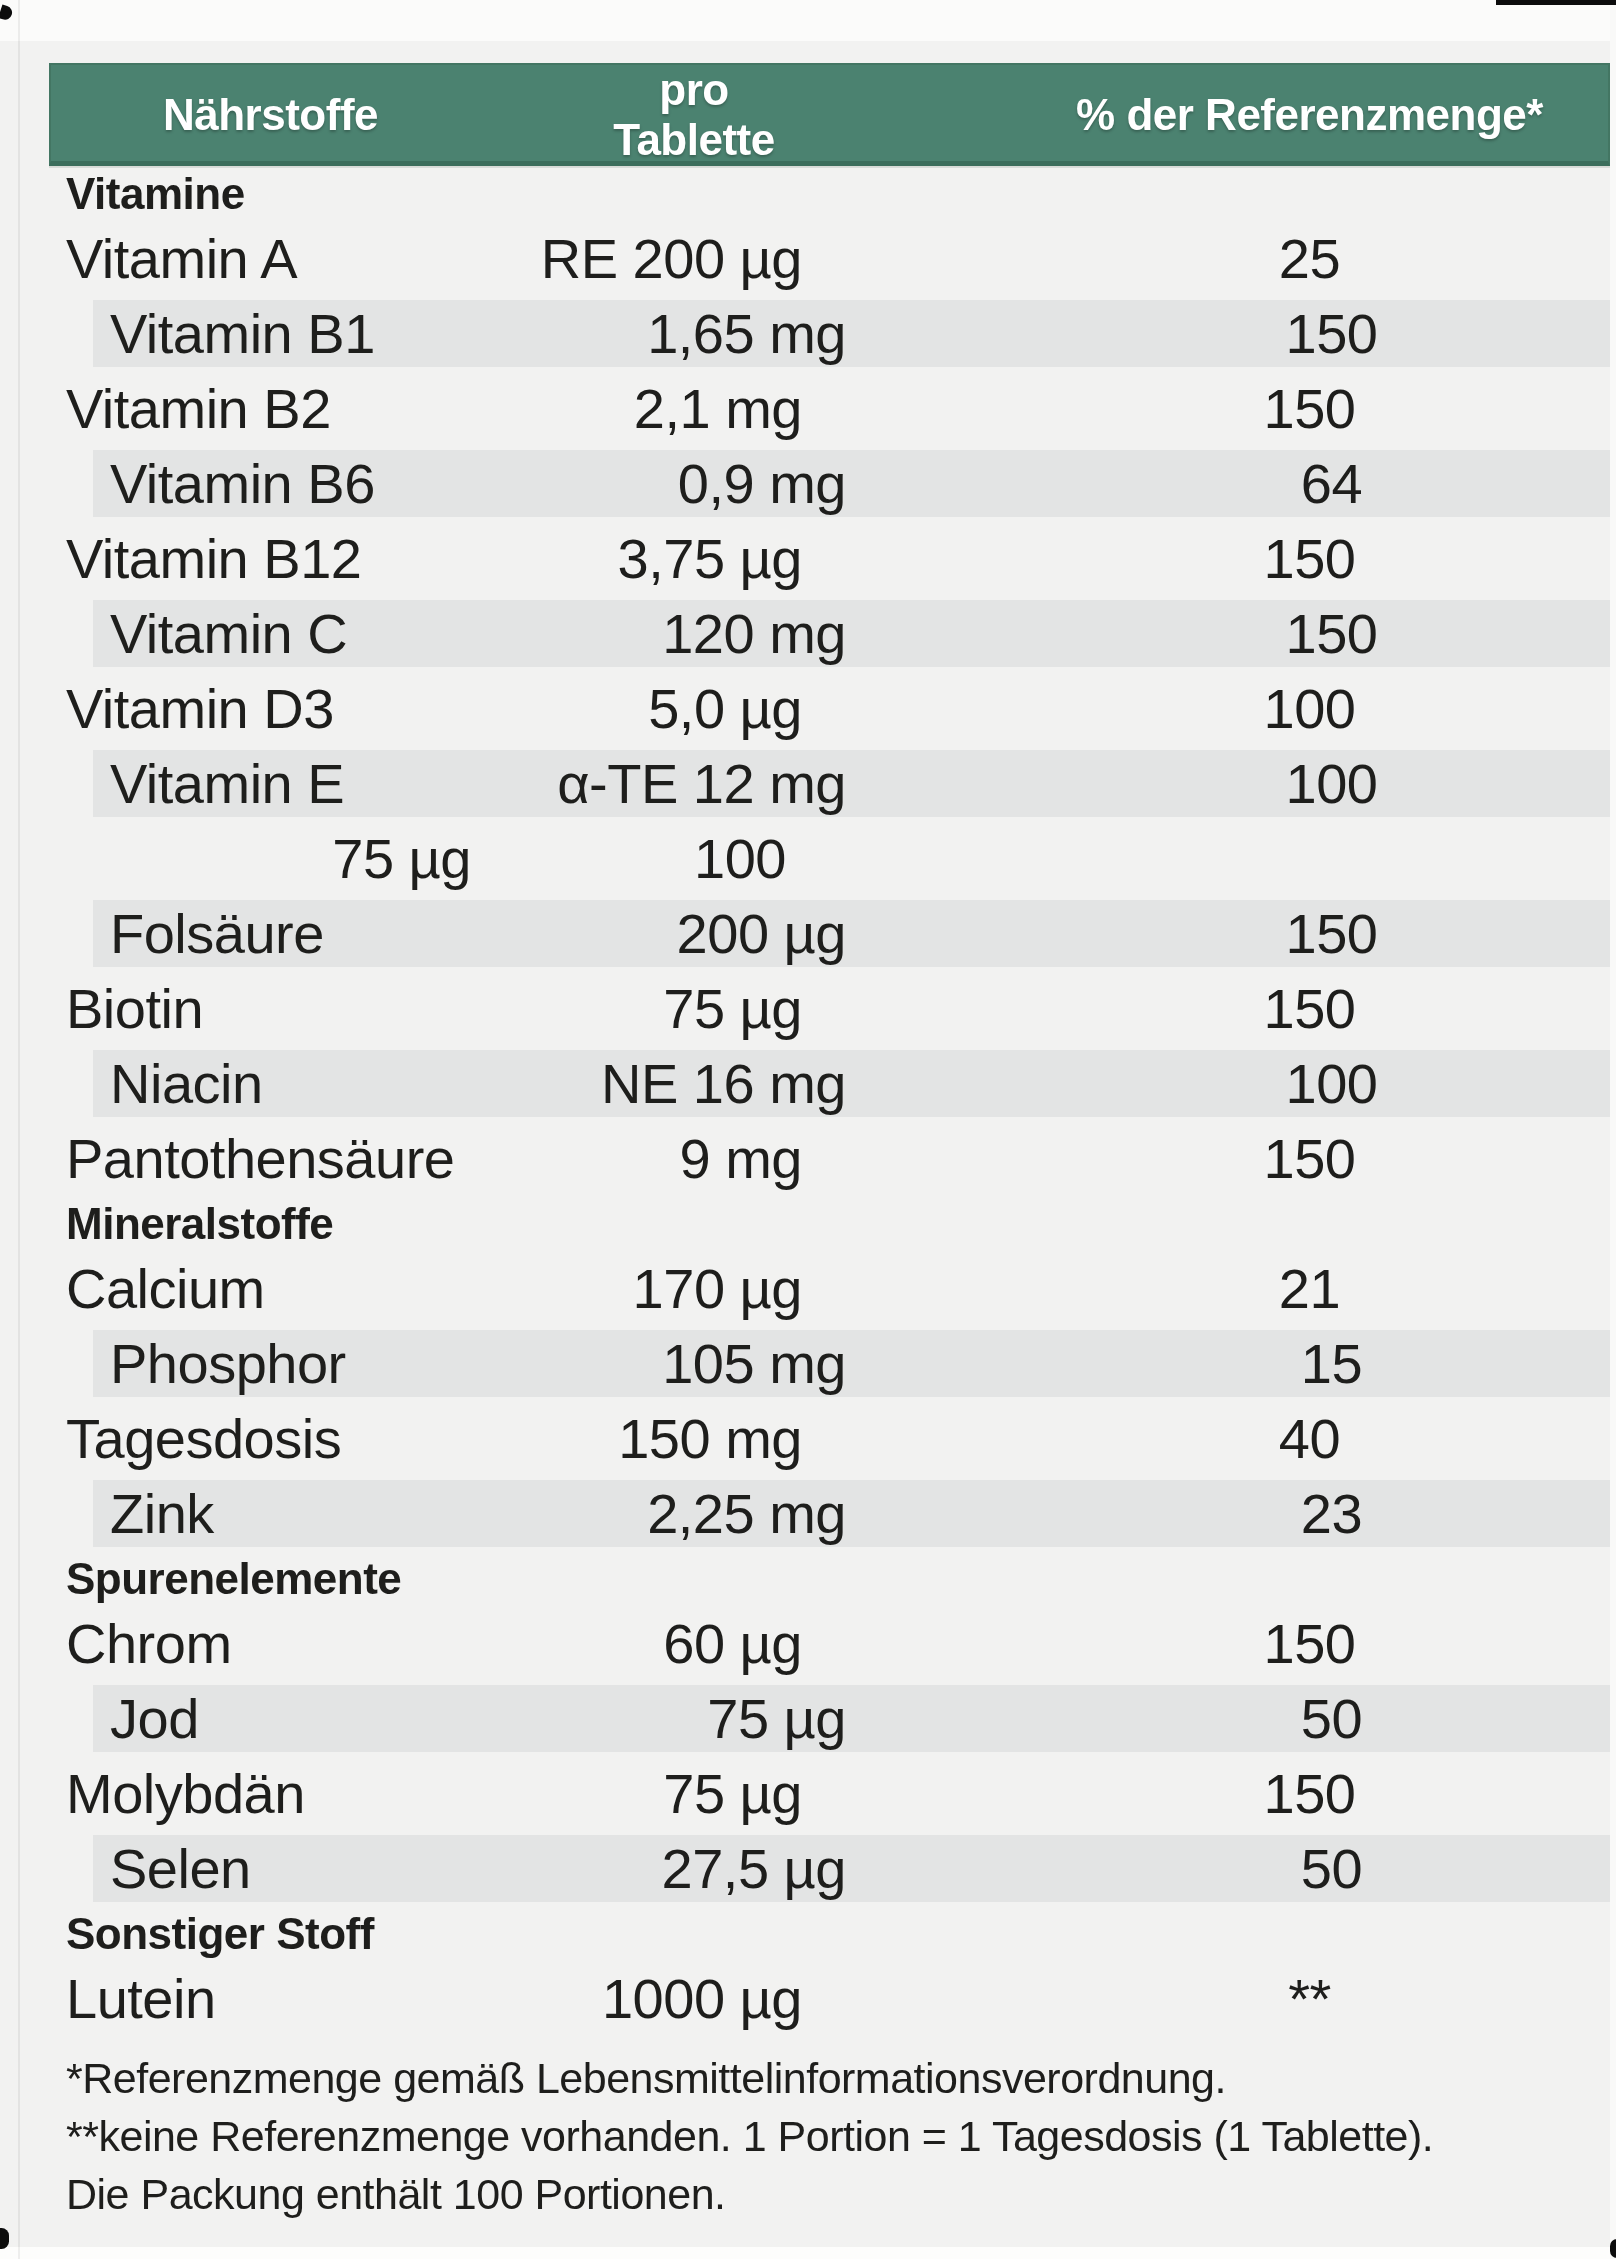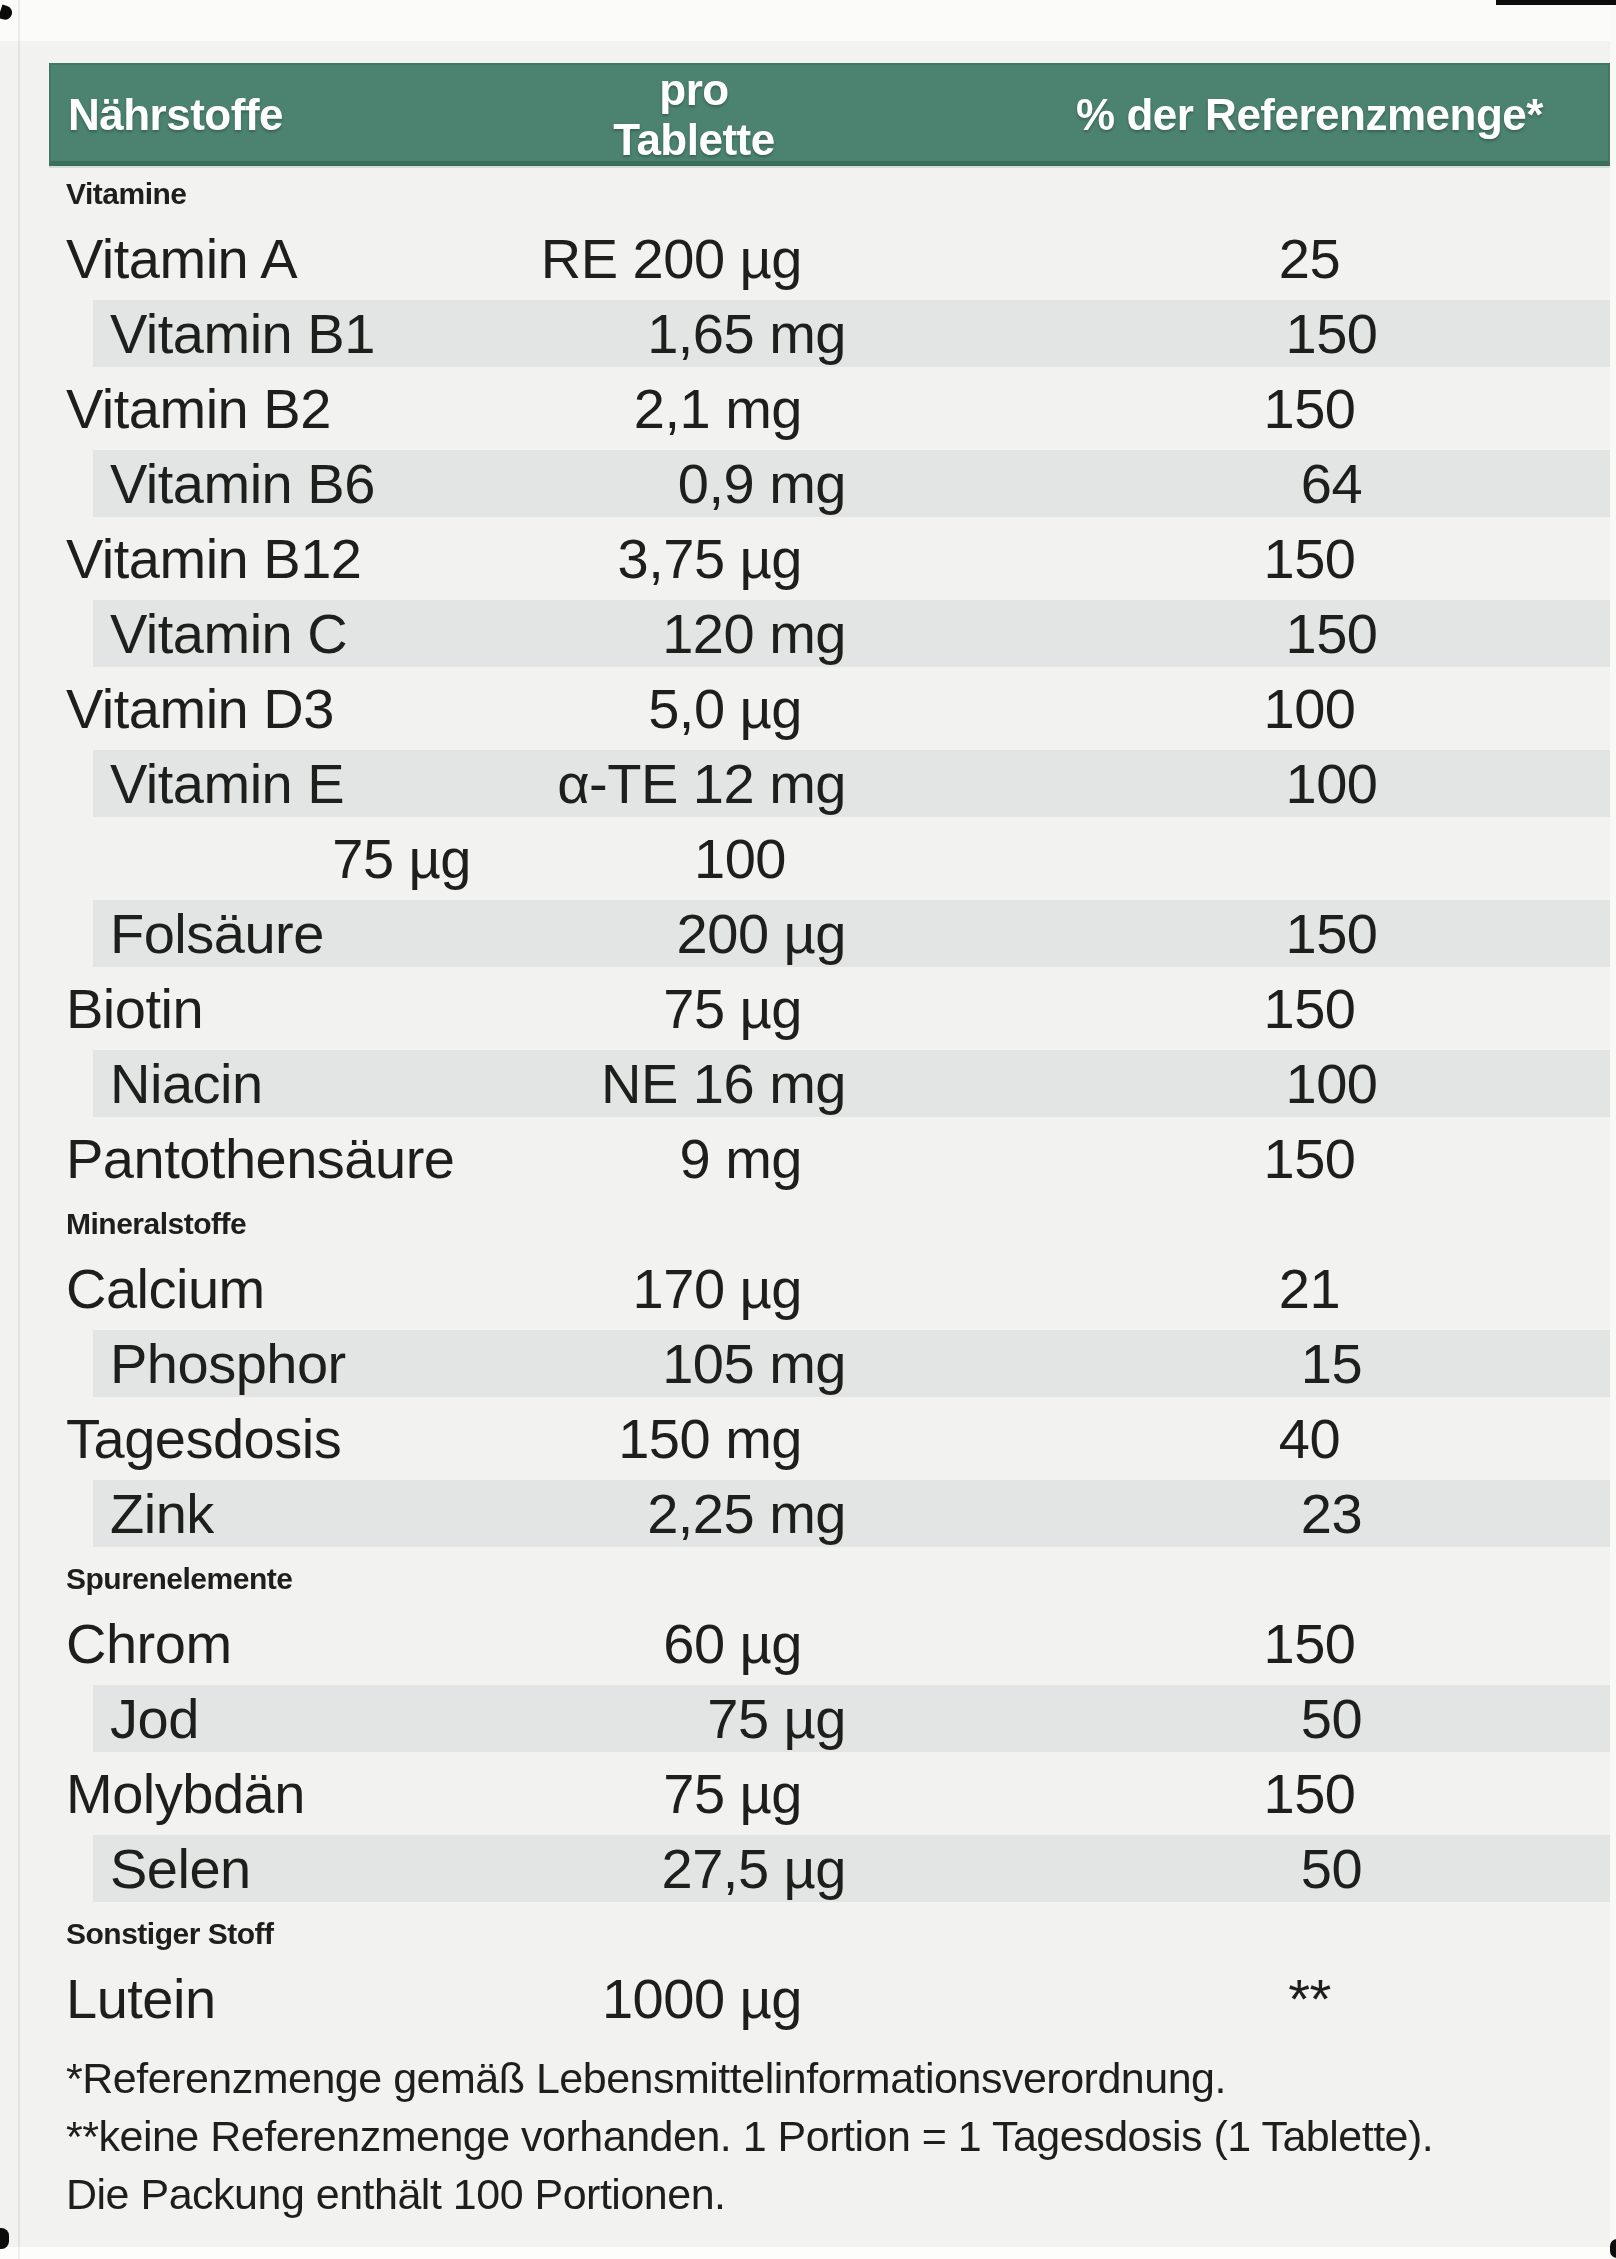--- a/index.html
+++ b/index.html
@@ -43,29 +43,29 @@
     border-right:2.8px solid #437663;
     border-bottom:5.6px solid var(--green-dark);
     box-shadow:0 1.9px 0 #d8dbd7;
     display:grid;
     grid-template-columns:422px 331px 1fr;
     align-items:center;
     color:#ffffff;
     font-size:44px;font-weight:bold;letter-spacing:-0.5px;
     text-shadow:0 1.9px 2.8px rgba(0,0,0,0.25);
   }
-  .th-name{padding-left:17px;}
+  .th-name{padding-left:17px;text-align:center;}
   .th-amount{text-align:center;padding-left:111px;}
   .th-percent{text-align:center;padding-left:207px;}
 
   .tbody{margin-top:0;}
   .section-title{
     height:55px;display:flex;align-items:center;
     padding-left:17px;
-    font-size:30px;font-weight:bold;letter-spacing:-0.5px;
+    font-size:44px;font-weight:bold;letter-spacing:-0.5px;
   }
   .row{
     height:75px;
     display:grid;
     grid-template-columns:422px 331px 1fr;
     align-items:center;
     font-size:56px;letter-spacing:-0.5px;
     padding:3.8px 0;
   }
   .row.striped{

